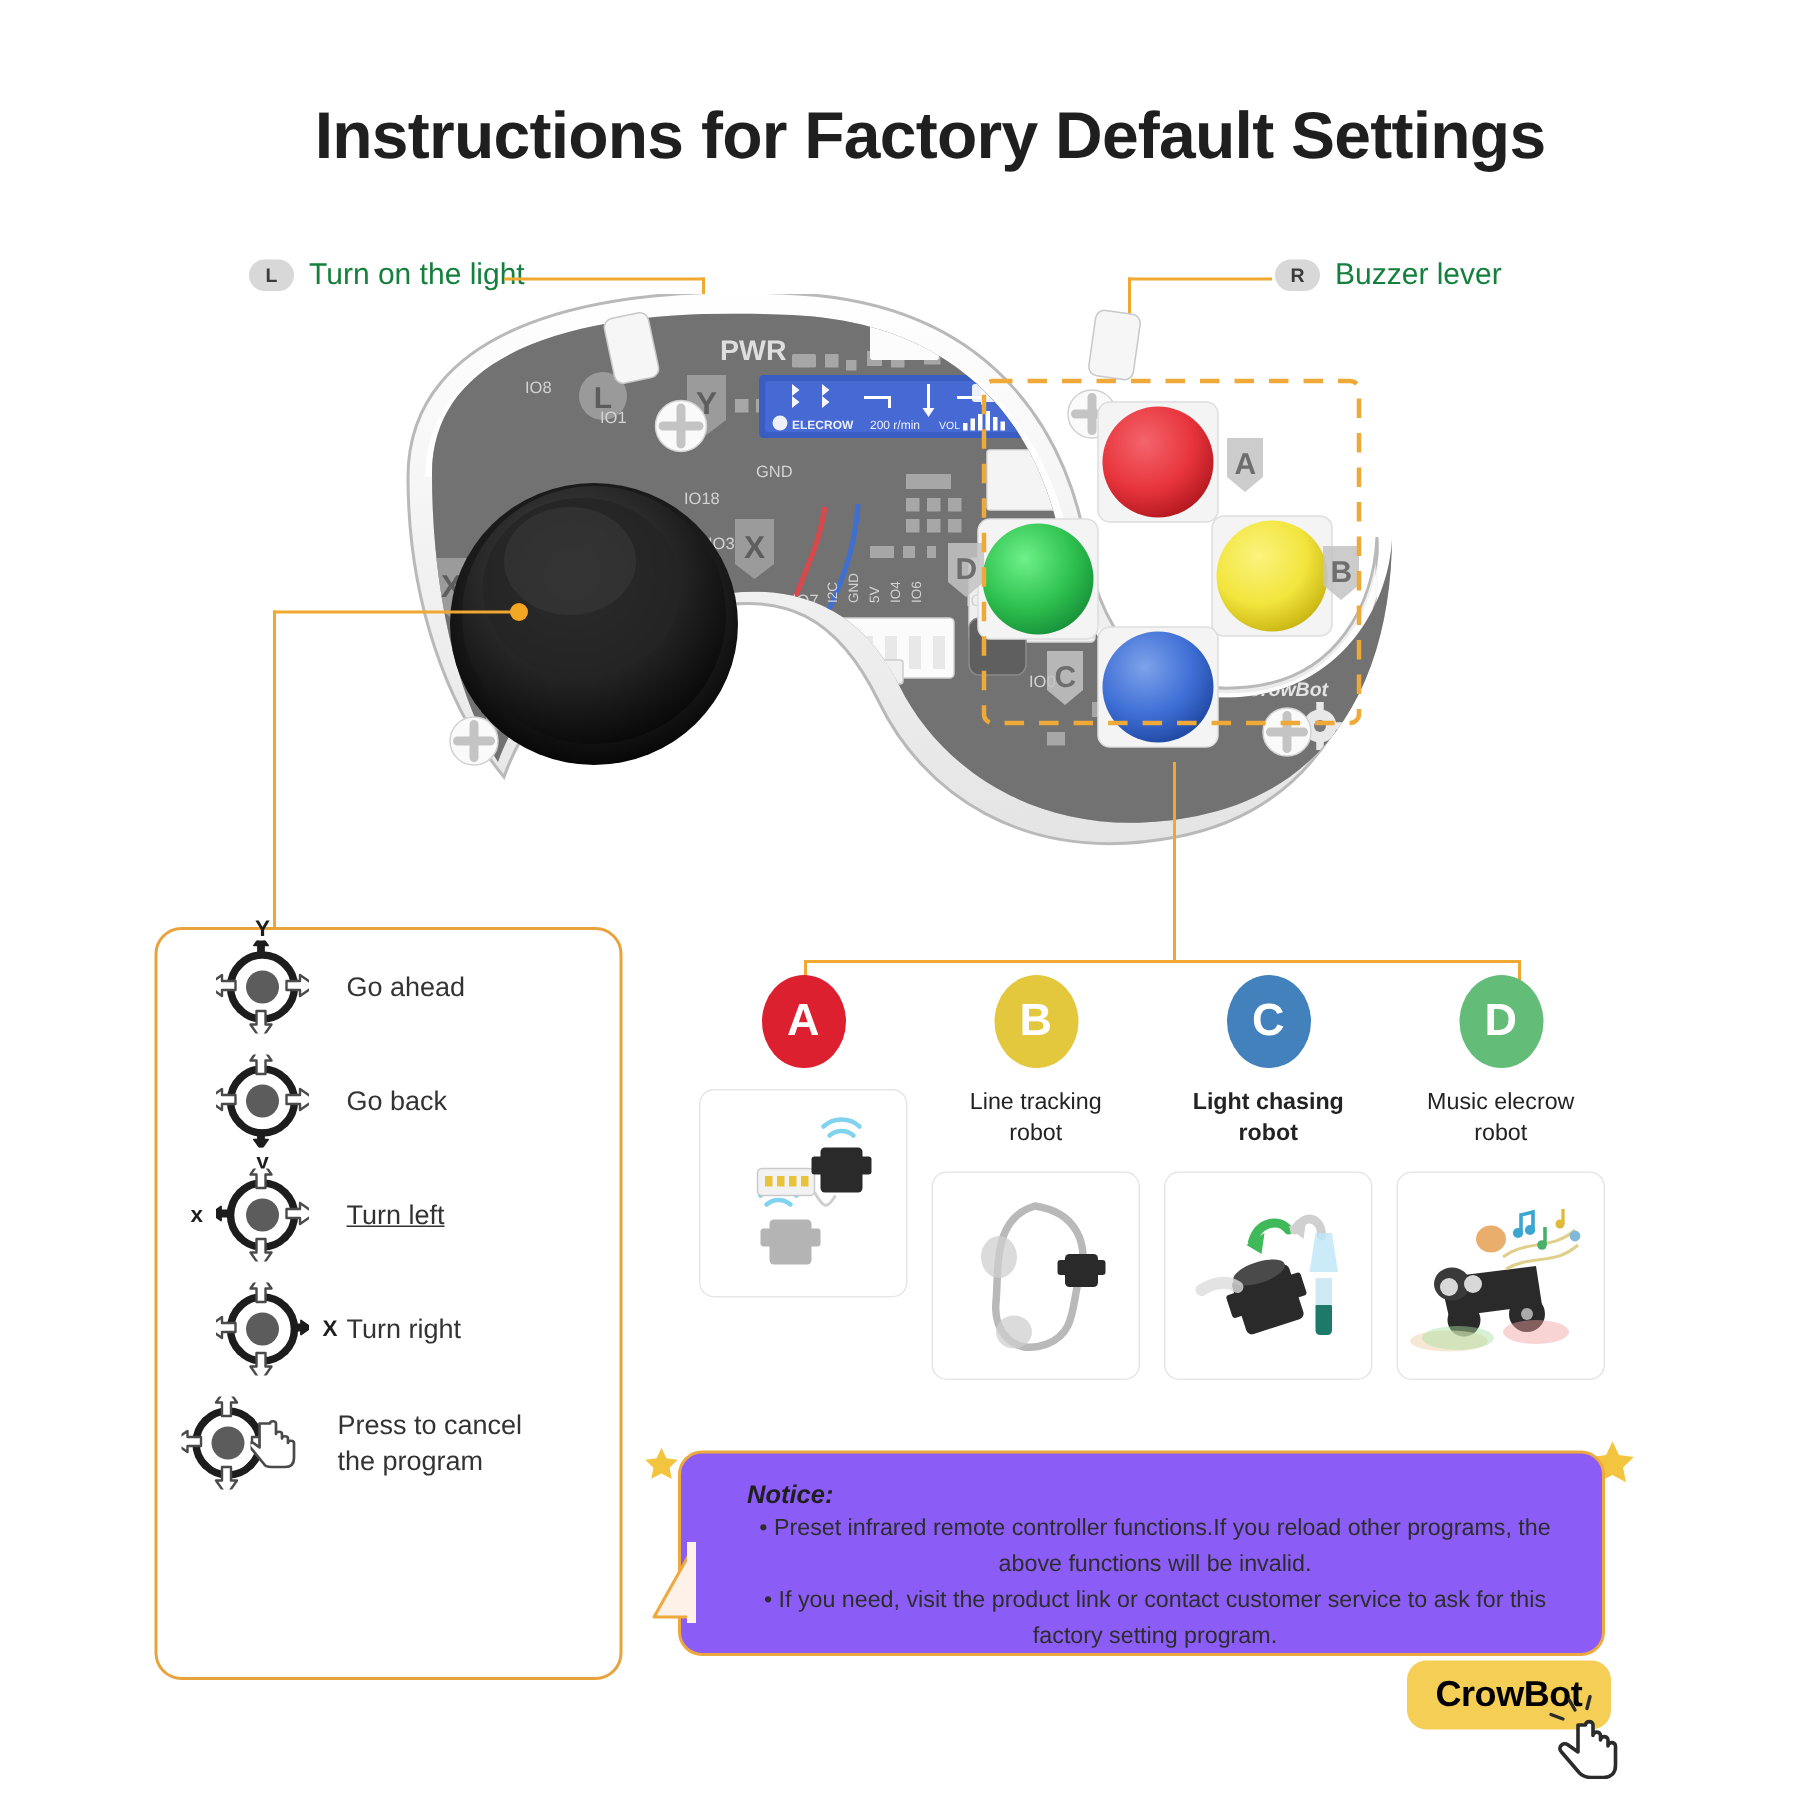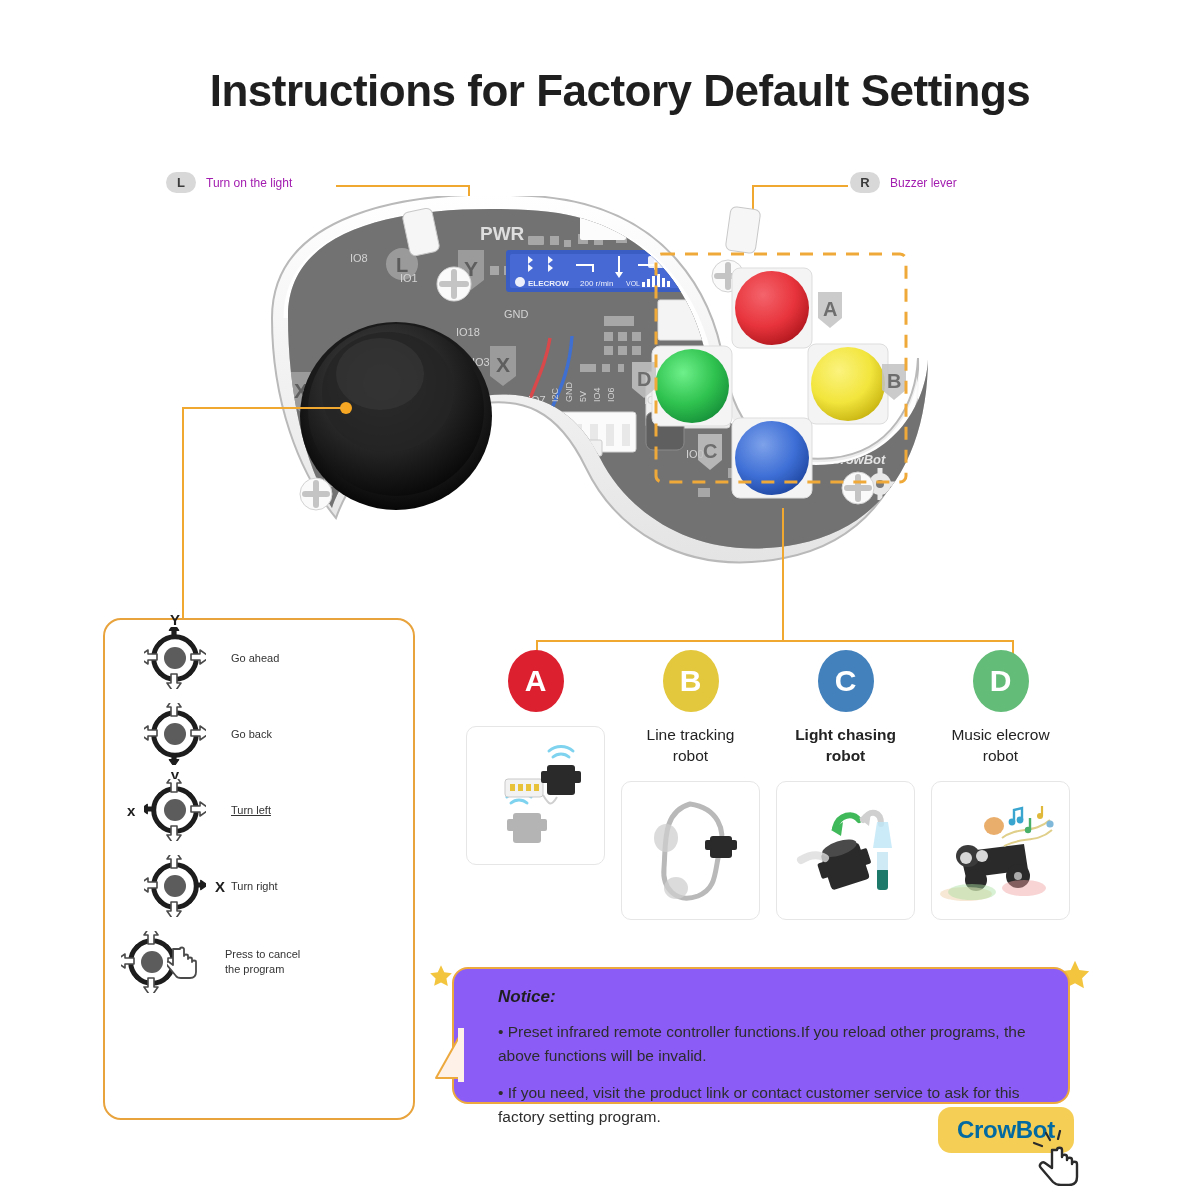--- a/index.html
+++ b/index.html
@@ -26,21 +26,21 @@
   }
 
   
   .callout-row{display:flex;align-items:center;gap:10px;}
   .pill{
     width:30px;height:21px;border-radius:11px;
     background:#d8d8d8;color:#3b3b3b;
     font-size:13px;font-weight:bold;
     display:flex;align-items:center;justify-content:center;
   }
-  .callout-text{font-size:12px;color:#a21caf;white-space:nowrap;}
+  .callout-text{font-size:20px;color:#15803d;white-space:nowrap;}
 
   
   .ln{background:#F0A830;}
   .lnh{height:2px;}
   .lnv{width:2px;}
   .dot{
     width:12px;height:12px;border-radius:50%;
     background:#F5A623;
   }
 
@@ -55,21 +55,21 @@
   }
   #lever-title{
     text-align:center;margin-top:17px;
     font-size:18px;color:#4a4a4a;font-weight:normal;
   }
   .lever-row{
     display:flex;align-items:center;
     height:76px;margin-left:14px;
   }
   .lever-ico{width:112px;flex:none;display:flex;justify-content:center;align-items:center;}
-  .lever-lbl{font-size:11px;color:#333;line-height:1.35;}
+  .lever-lbl{font-size:18px;color:#333;line-height:1.35;}
 
   
   .badge{
     width:56px;height:62px;border-radius:50%;
     display:flex;align-items:center;justify-content:center;
     color:#fff;font-size:30px;font-weight:bold;
   }
   .mode-col{width:155px;text-align:center;}
   .mode-lbl{
     margin-top:13px;font-size:15.5px;color:#232323;line-height:1.35;
@@ -80,28 +80,28 @@
     position:relative;overflow:hidden;
   }
 
   
   #notice{
     left:452px;top:967px;width:618px;height:137px;
     background:#8b5cf6;border:2px solid #EDA93E;border-radius:16px;
     box-sizing:border-box;padding:18px 26px 0 44px;
   }
   #notice-title{font-size:17px;font-weight:bold;font-style:italic;color:#1f1f1f;}
-  .notice-li{font-size:15.5px;line-height:1.55;color:#2d2d2d;margin-top:13px;}
+  .notice-li{font-size:15.5px;line-height:1.55;color:#2d2d2d;margin-top:0;text-align:center;}
 
   
   #crowbot{
     left:938px;top:1107px;
     background:#F5CE56;border-radius:13px;
     padding:9px 19px;
-    font-size:24px;font-weight:bold;color:#0369a1;
+    font-size:24px;font-weight:bold;color:#000000;
     letter-spacing:-.3px;
   }
 </style>
 </head>
 <body>
 
 <div class="stage">
 
   <div class="abs" id="page-title">Instructions for Factory Default Settings</div>
 

